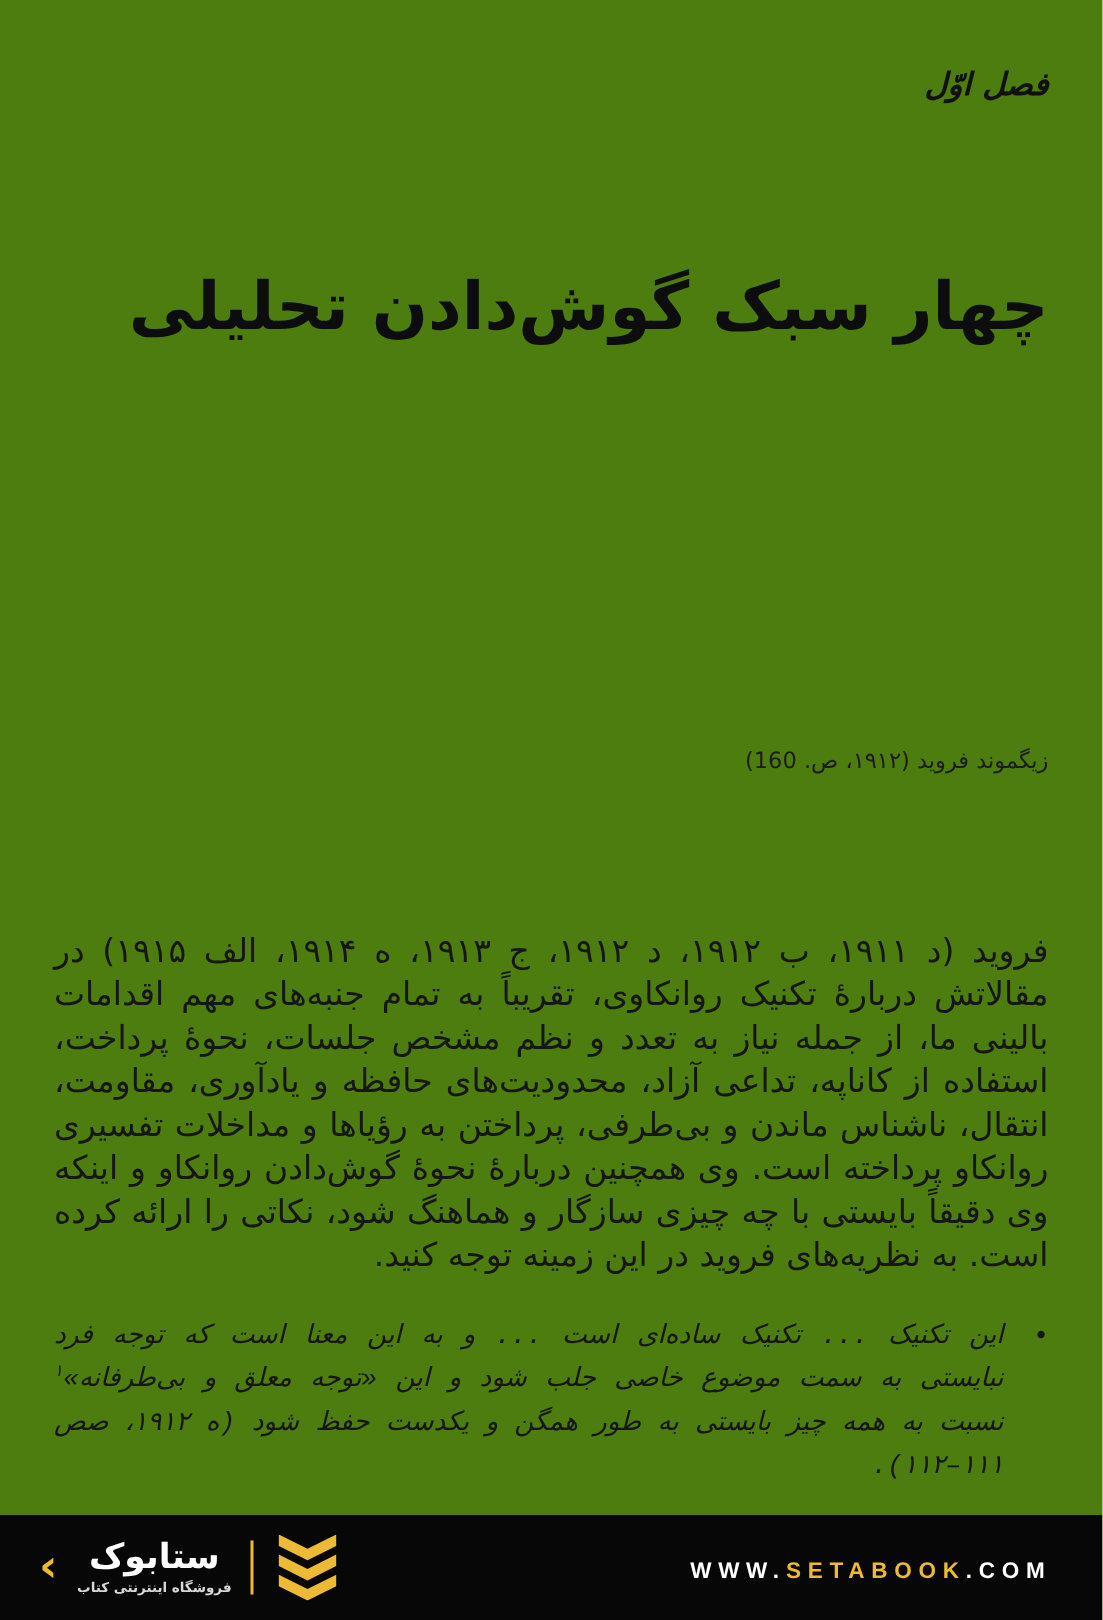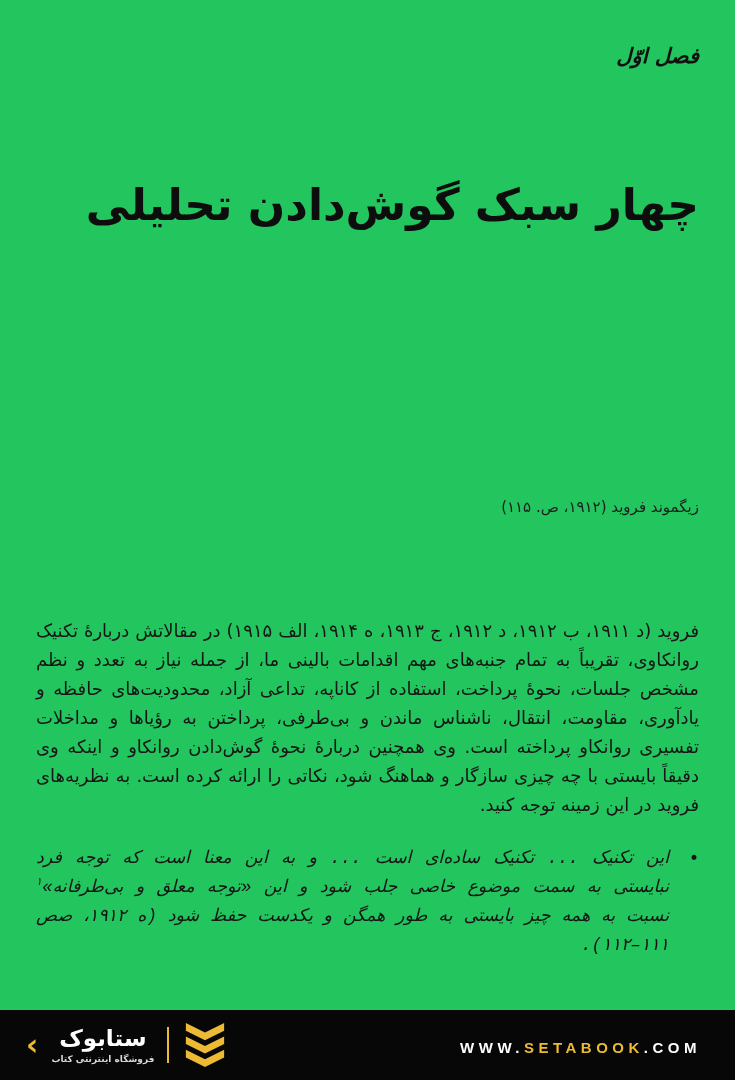--- a/index.html
+++ b/index.html
@@ -1,20 +1,20 @@
 <!DOCTYPE html>
 <html lang="fa"><head>
 <meta charset="utf-8">
 <style>
   html, body { margin: 0; padding: 0; background: #ffffff; }
   .page {
     position: relative;
     width: 735px;
     height: 1080px;
-    background: #22c55e;
+    background: #4d7c0f;
     overflow: hidden;
     direction: rtl;
     font-family: "DejaVu Sans", sans-serif;
     color: #141414;
   }
 
   .chapter-label {
     position: absolute;
     top: 44px;
     right: 36px;
@@ -55,21 +55,21 @@
     color: #1c1c1c;
   }
 
   .body-text {
     position: absolute;
     top: 598px;
     right: 36px;
     left: 36px;
   }
   .paragraph {
-    font-size: 18px;
+    font-size: 22px;
     line-height: 29px;
     text-align: justify;
     color: #161616;
   }
 
   .bullet-item {
     margin-top: 25px;
     display: flex;
     align-items: flex-start;
   }
@@ -160,21 +160,21 @@
 </head>
 <body>
 
 <div class="page">
 
   <div class="chapter-label">فصل اوّل</div>
 
   <h1 class="page-title">چهار سبک گوش‌دادن تحلیلی</h1>
 
   <div class="epigraph">
-    <div class="attribution">زیگموند فروید (۱۹۱۲، ص. ۱۱۵)</div>
+    <div class="attribution">زیگموند فروید (۱۹۱۲، ص. 160)</div>
   </div>
 
   <div class="body-text">
     <p class="paragraph">فروید (د ۱۹۱۱، ب ۱۹۱۲، د ۱۹۱۲، ج ۱۹۱۳، ه ۱۹۱۴، الف ۱۹۱۵) در مقالاتش دربارهٔ تکنیک روانکاوی، تقریباً به تمام جنبه‌های مهم اقدامات بالینی ما، از جمله نیاز به تعدد و نظم مشخص جلسات، نحوهٔ پرداخت، استفاده از کاناپه، تداعی آزاد، محدودیت‌های حافظه و یادآوری، مقاومت، انتقال، ناشناس ماندن و بی‌طرفی، پرداختن به رؤیاها و مداخلات تفسیری روانکاو پرداخته است. وی همچنین دربارهٔ نحوهٔ گوش‌دادن روانکاو و اینکه وی دقیقاً بایستی با چه چیزی سازگار و هماهنگ شود، نکاتی را ارائه کرده است. به نظریه‌های فروید در این زمینه توجه کنید.</p>
 
     <div class="bullet-item">
       <span class="bullet-marker">•</span>
       <p class="bullet-text" style="margin:0;font-family:Liberation Mono, monospace;">
         <span>این تکنیک ... تکنیک ساده‌ای است ... و به این معنا است که توجه فرد نبایستی به سمت موضوع خاصی جلب شود و این «توجه معلق و بی‌طرفانه»</span><sup>۱</sup><span> نسبت به همه چیز بایستی به طور همگن و یکدست حفظ شود (ه ۱۹۱۲، صص ۱۱۱–۱۱۲).</span>
       </p>

